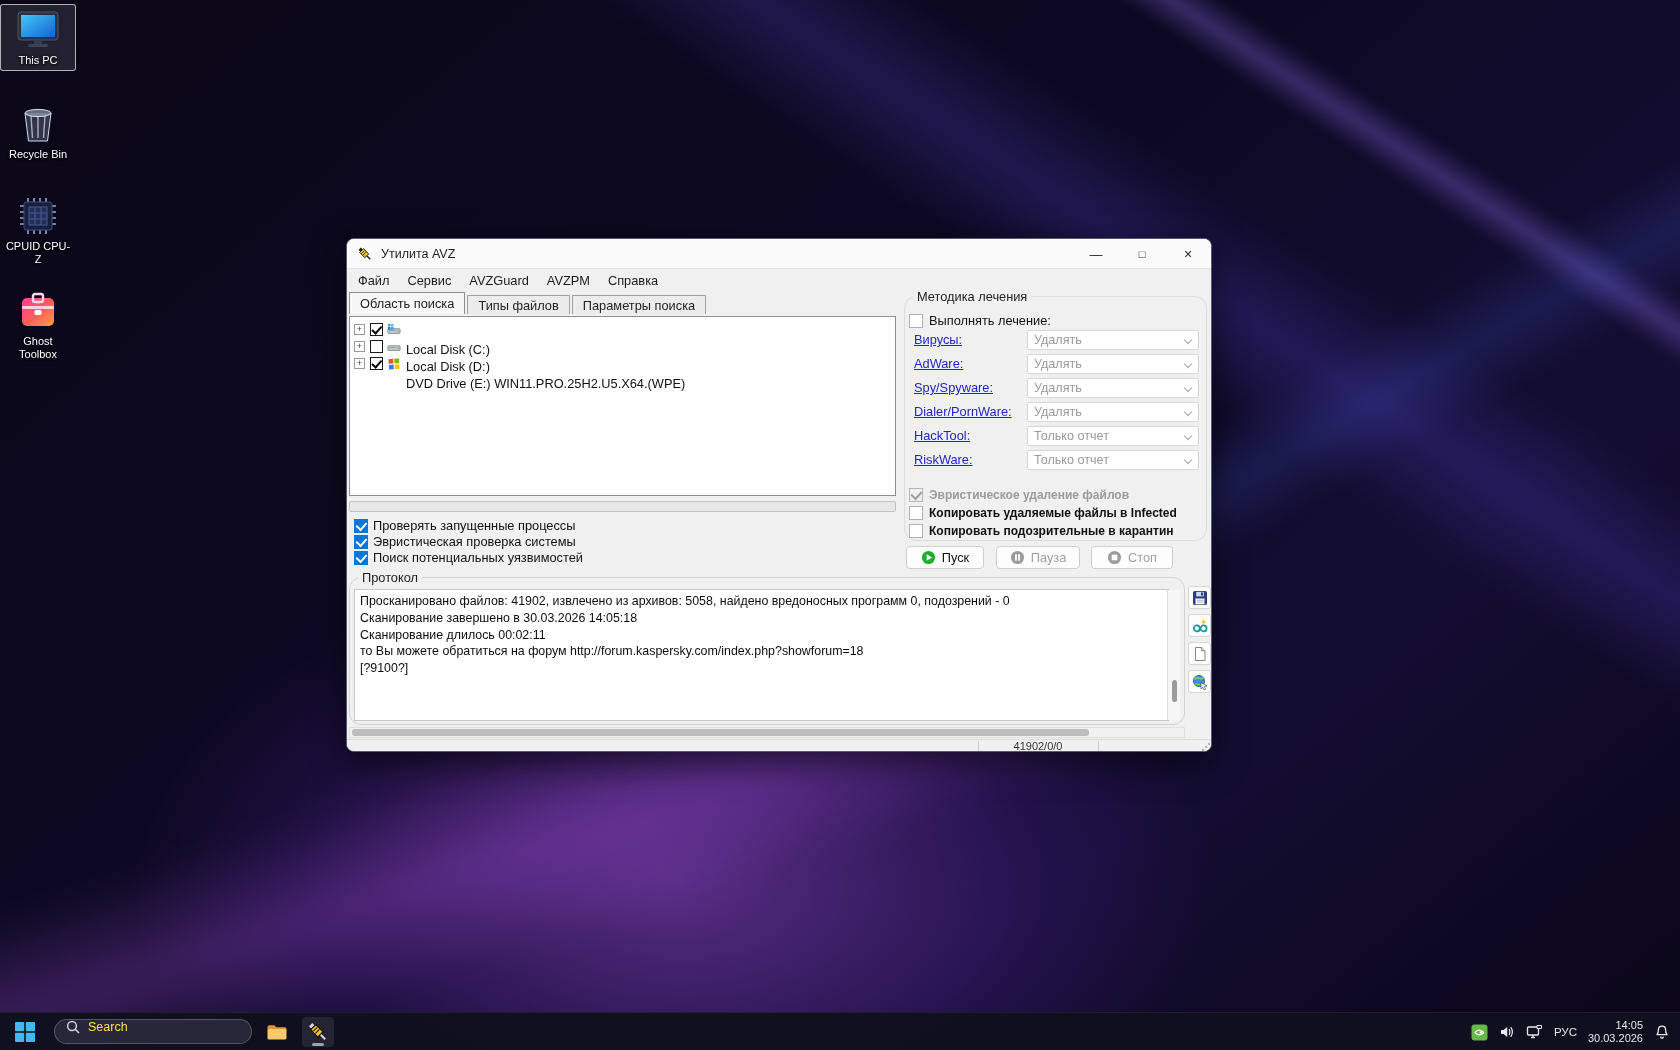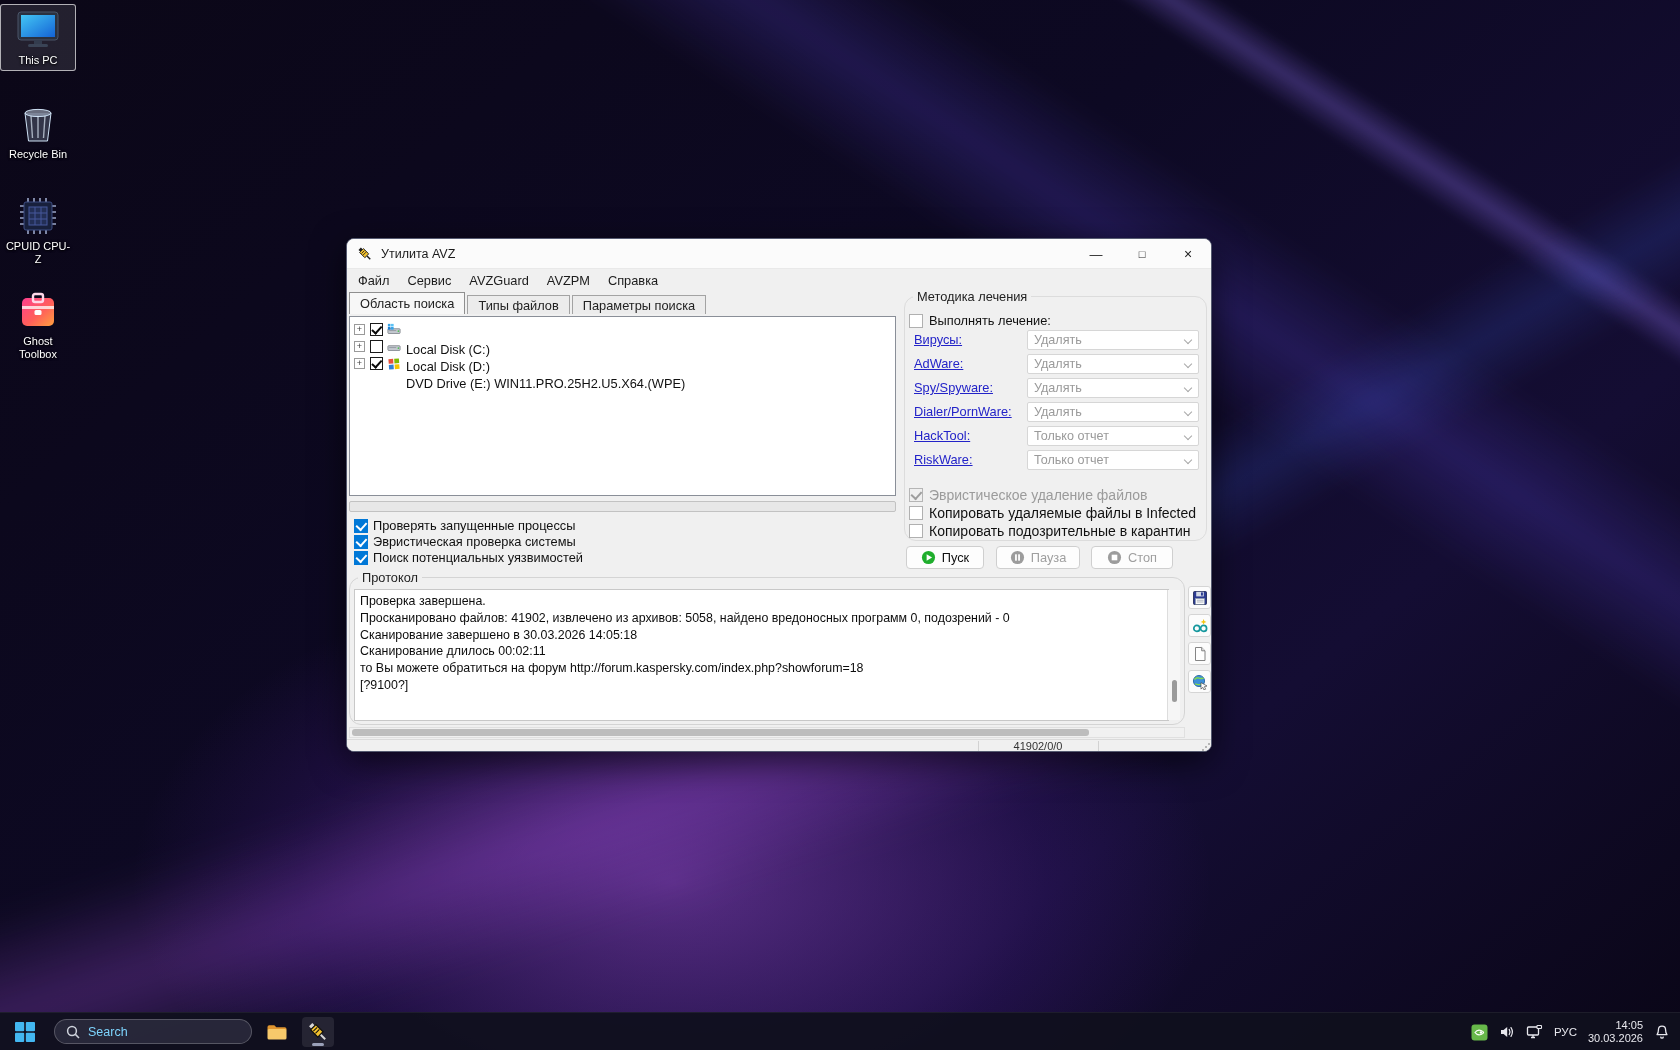--- a/index.html
+++ b/index.html
@@ -69,21 +69,21 @@
   .gb-label { position:absolute; top:-8px; left:8px; background:#f0f0f0; padding:0 4px; font-size:12.8px; color:#222; }
 
   .g-treat { left:557px; top:57px; width:303px; height:245px; }
   .performrow { position:absolute; left:4px; top:16px; display:flex; align-items:center; }
   .performrow .plabel { margin-left:6px; font-size:12.8px; }
   .trt-row { position:absolute; left:0; width:100%; height:20px; }
   .trt-link { position:absolute; left:9px; top:2px; font-size:12.8px; color:#2323c8; text-decoration:underline; cursor:pointer; }
   .combo { position:absolute; left:122px; top:0; width:172px; height:20px; background:#fff; border:1px solid #d6d6d6; border-radius:2px; color:#9a9a9a; font-size:12.6px; display:flex; align-items:center; padding-left:6px; }
   .combo .chev { position:absolute; right:7px; top:6px; width:6px; height:6px; border:solid #a8a8a8; border-width:0 1.6px 1.6px 0; transform:rotate(45deg); }
   .trt-cb-row { position:absolute; left:4px; height:15px; display:flex; align-items:center; }
-  .trt-cb-row .clabel { margin-left:6px; font-size:14px; }
+  .trt-cb-row .clabel { margin-left:6px; font-size:12px;font-weight:bold; }
   .trt-cb-row.dim .clabel { color:#9b9b9b; }
 
   .runbtn { position:absolute; height:23px; border:1px solid #cfcfcf; border-radius:4px; background:#fdfdfd; display:flex; align-items:center; justify-content:center; font-size:12.8px; gap:6px; }
   .runbtn.disabled { color:#9f9f9f; }
   .runbtn svg { width:15px; height:15px; }
 
   .g-proto { left:2px; top:338px; width:836px; height:148px; border-color:#d4d4d4; }
   .logbox { position:absolute; left:4px; top:11px; width:815px; height:132px; background:#fff; border:1px solid #c8c8c8; border-right:none; padding:3px 0 0 5px; font-size:12.4px; line-height:16.8px; color:#0d0d0d; overflow:hidden; white-space:nowrap; }
   .vscroll { position:absolute; right:4px; top:12px; width:13px; height:130px; background:#f6f6f6; border-left:1px solid #ddd; }
   .vscroll .vthumb { position:absolute; left:4px; top:90px; width:5px; height:22px; background:#9b9b9b; border-radius:3px; }
@@ -99,21 +99,21 @@
   .sb-count { position:absolute; left:631px; width:120px; text-align:center; top:0; line-height:13px; }
   .grip { position:absolute; right:2px; bottom:1px; width:10px; height:10px;
     background:radial-gradient(circle at 8px 2px, #b5b5b5 1px, rgba(0,0,0,0) 1.4px),
                radial-gradient(circle at 8px 8px, #b5b5b5 1px, rgba(0,0,0,0) 1.4px),
                radial-gradient(circle at 2px 8px, #b5b5b5 1px, rgba(0,0,0,0) 1.4px),
                radial-gradient(circle at 5px 5px, #b5b5b5 1px, rgba(0,0,0,0) 1.4px); }
 
   
   .taskbar { position:absolute; left:0; bottom:0; width:1680px; height:38px; background:rgba(16,16,30,.95); border-top:1px solid rgba(255,255,255,.06); display:flex; align-items:center; }
   .tb-start { margin-left:10px; width:30px; height:30px; display:flex; align-items:center; justify-content:center; border-radius:4px; }
-  .tb-search { margin-left:14px; width:198px; height:25px; border-radius:13px; background:rgba(58,58,78,.55); border:1px solid rgba(255,255,255,.22); display:flex; align-items:center; color:#7dd3fc; font-size:12.5px; }
+  .tb-search { margin-left:14px; width:198px; height:25px; border-radius:13px; background:rgba(58,58,78,.55); border:1px solid rgba(255,255,255,.22); display:flex; align-items:flex-start; color:#fde047; font-size:12.5px; }
   .tb-search .mag { margin:0 8px 0 11px; }
   .tb-app { width:32px; height:30px; margin-left:9px; display:flex; align-items:center; justify-content:center; border-radius:4px; position:relative; }
   .tb-app.active { background:rgba(255,255,255,.09); }
   .tb-app.active::after { content:""; position:absolute; bottom:1px; left:10px; width:12px; height:3px; border-radius:2px; background:#9aa0b8; }
   .tray { position:absolute; right:10px; top:0; height:38px; display:flex; align-items:center; gap:11px; color:#e8e8ee; }
   .tray .lang { font-size:11.5px; }
   .tray .clock { text-align:right; font-size:11px; line-height:13px; }
 </style>
 </head>
 <body>
@@ -360,21 +360,20 @@
       <svg viewBox="0 0 16 16">
           <circle cx="8" cy="8" r="7" fill="#9c9c9c"></circle>
           <rect x="5" y="5" width="6" height="6" fill="#fff"></rect>
         </svg>
       <span>Стоп</span>
     </div>
 
     <div class="groupbox g-proto">
       <span class="gb-label">Протокол</span>
       <div class="logbox">
-        <div>Проверка завершена.</div>
         <div>Просканировано файлов: 41902, извлечено из архивов: 5058, найдено вредоносных программ 0, подозрений - 0</div>
         <div>Сканирование завершено в 30.03.2026 14:05:18</div>
         <div>Сканирование длилось 00:02:11</div>
         <div>то Вы можете обратиться на форум http://forum.kaspersky.com/index.php?showforum=18</div>
         <div>[?9100?]</div>
       </div>
       <div class="vscroll">
           <div class="vthumb"></div>
         </div>
     </div>

